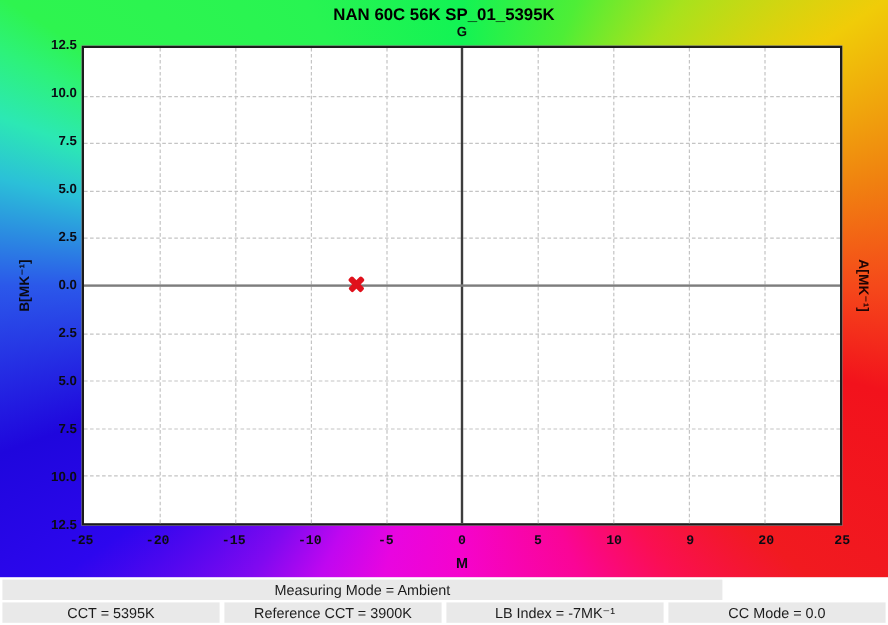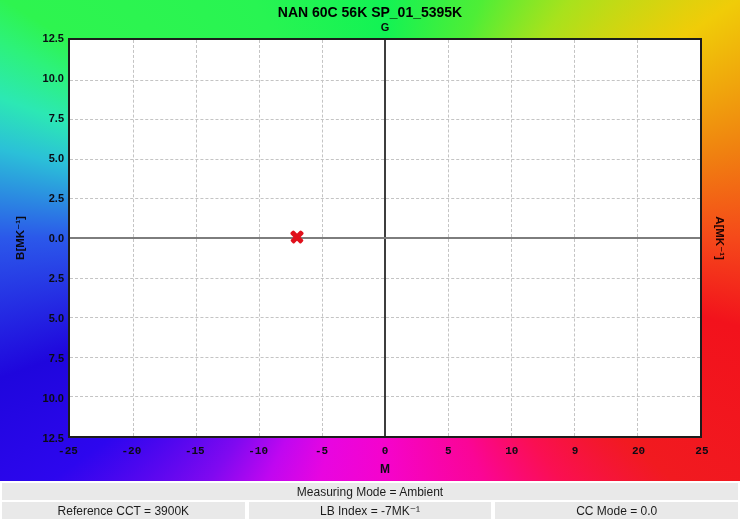--- a/index.html
+++ b/index.html
@@ -58,21 +58,21 @@
   }
   .b-axis{position:absolute;left:0;top:38px;width:40px;height:400px;}
   .a-axis{position:absolute;left:700px;top:38px;width:40px;height:400px;}
   .rot-label{
     position:absolute;left:50%;top:50%;white-space:nowrap;
     font-size:11.5px;font-weight:600;color:#0a0a14;
   }
   .b-axis .rot-label{transform:translate(-50%,-50%) rotate(-90deg);}
   .a-axis .rot-label{transform:translate(-50%,-50%) rotate(90deg);color:#200404;}
   .mode-bar{
-    position:absolute;left:2px;top:483px;width:736px;height:17px;
+    position:absolute;left:2px;top:483px;width:600px;height:17px;
     background:#e9e9e9;display:flex;align-items:center;justify-content:center;
     font-size:12px;color:#1c1c1c;
   }
   .stats-bar{
     position:absolute;left:2px;top:502px;width:736px;height:17px;
     display:flex;gap:4px;
   }
   .stat-cell{
     flex:1;background:#e9e9e9;display:flex;align-items:center;justify-content:center;
     font-size:12px;color:#1c1c1c;
@@ -148,18 +148,19 @@
   </div>
   <div class="a-axis">
     <div class="rot-label">A[MK⁻¹]</div>
   </div>
 
   <div class="mode-bar">
     <span>Measuring Mode = Ambient</span>
   </div>
 
   <div class="stats-bar">
+      <div class="stat-cell">CCT = 5395K</div>
       <div class="stat-cell">Reference CCT = 3900K</div>
       <div class="stat-cell">LB Index = -7MK⁻¹</div>
       <div class="stat-cell">CC Mode = 0.0</div>
     </div>
 
 </div>
 
 </body></html>

